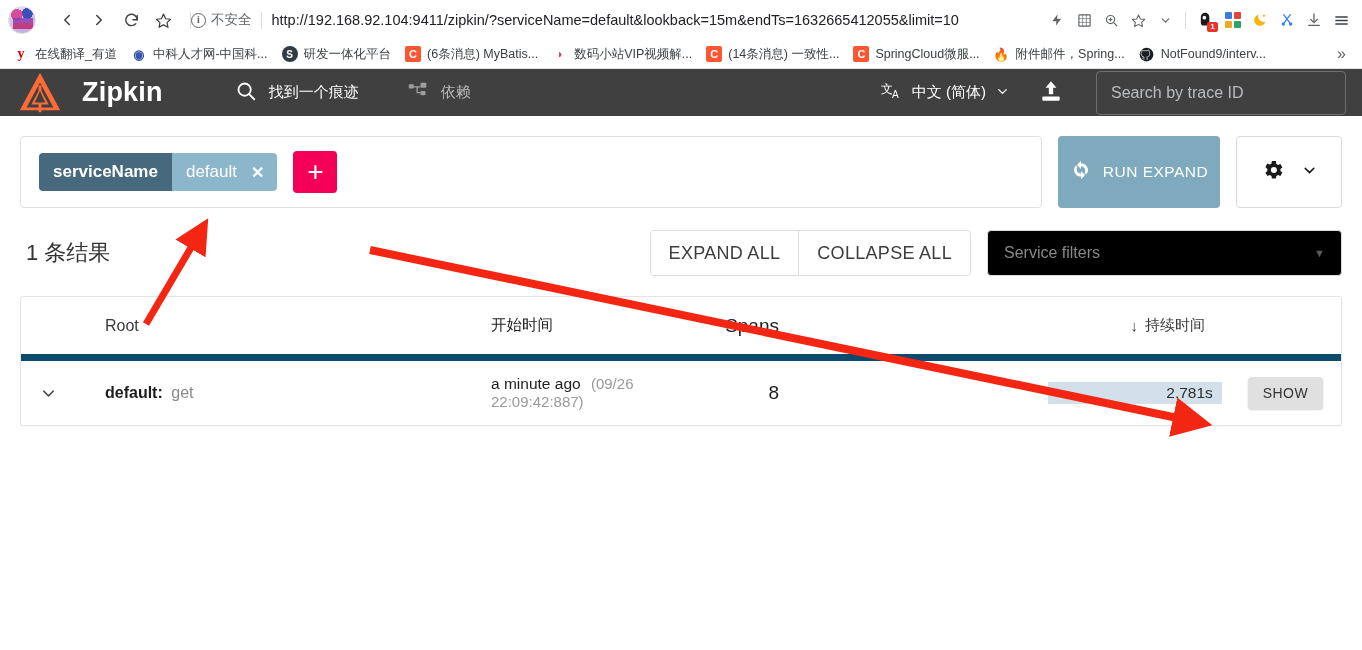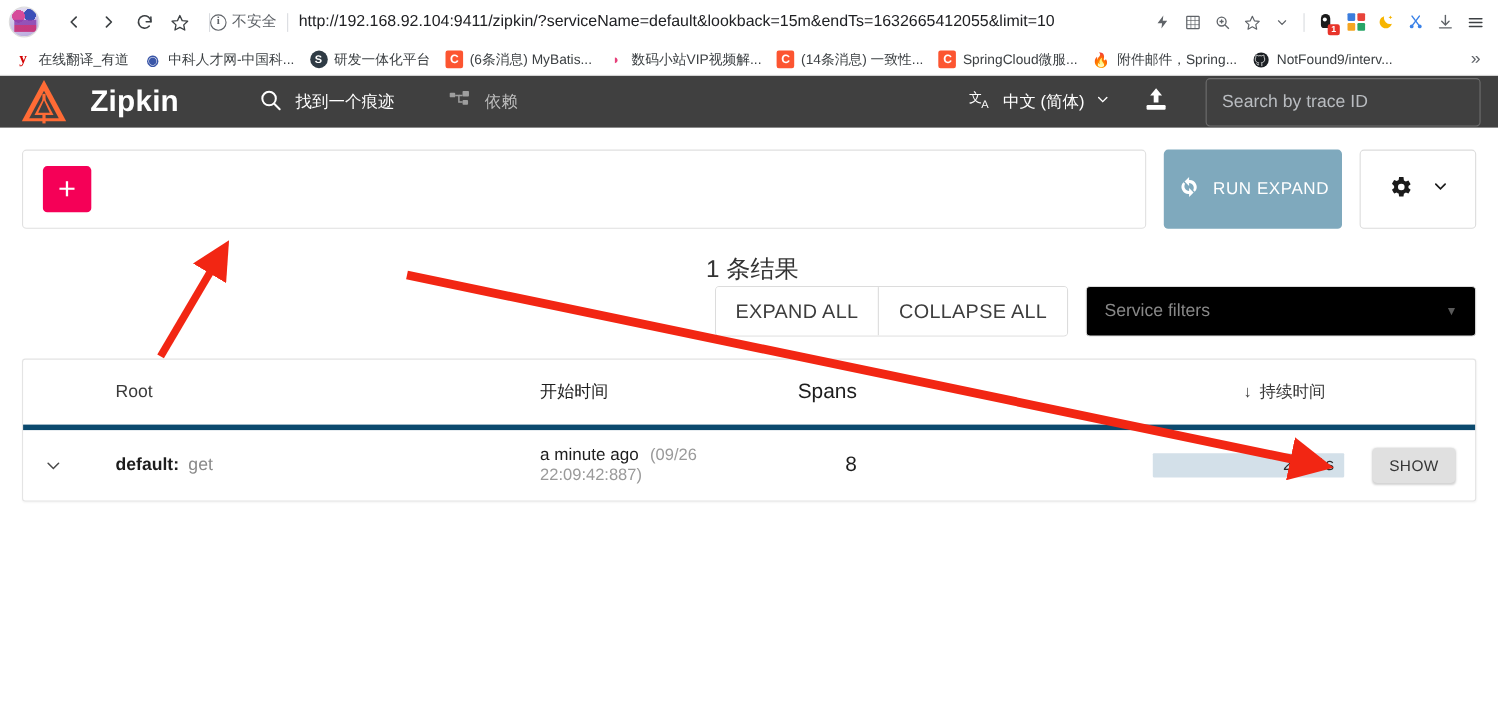--- a/index.html
+++ b/index.html
@@ -150,21 +150,21 @@
     display: flex; align-items: center; justify-content: center; gap: 11px;
     font-size: 15.5px; letter-spacing: .5px;
   }
   .gear-box {
     width: 106px; border: 1px solid #dcdcdc; border-radius: 4px; background: #fff;
     display: flex; align-items: center; justify-content: center; gap: 16px;
   }
 
   
   .results-row {
-    display: flex; align-items: center; padding: 22px 20px 20px 26px; flex-direction: column;
+    display: flex; align-items: center; padding: 22px 20px 20px 26px;
   }
   .result-count { font-size: 22px; color: #333; }
   .rt-right { margin-left: auto; display: flex; align-items: center; gap: 16px; }
   .btn-group { display: flex; border: 1px solid #dcdcdc; border-radius: 4px; overflow: hidden; }
   .bg-btn {
     padding: 0 18px; height: 44px; display: flex; align-items: center;
     font-size: 18px; color: #3d3d3d; background: #fff; letter-spacing: .3px;
   }
   .bg-btn + .bg-btn { border-left: 1px solid #dcdcdc; }
   .svc-filter {
@@ -173,21 +173,21 @@
     color: #888; font-size: 16px;
   }
   .caret-dn { margin-left: auto; color: #5a5a5a; font-size: 11px; }
 
   
   .table-card {
     margin: 0 20px; border: 1px solid #e4e4e4; border-radius: 3px;
     background: #fff; box-shadow: 0 1px 2px rgba(0,0,0,.04);
   }
   .trow { display: flex; align-items: center; height: 64px; padding: 0 18px; }
-  .thead { border-bottom: 5px solid #0c4a6e; color: #3a3a3a; font-size: 15px; }
+  .thead { border-bottom: 7px solid #0c4a6e; color: #3a3a3a; font-size: 15px; }
   .c-caret { width: 66px; flex: 0 0 auto; display: flex; align-items: center; color: #4a4a4a; font-size: 13px; }
   .c-root { width: 386px; flex: 0 0 auto; font-size: 16px; }
   .c-root .svc { color: #1d1d1d; font-weight: bold; }
   .c-root .op { color: #8a8a8a; margin-left: 4px; }
   .c-time { width: 200px; flex: 0 0 auto; font-size: 15.5px; color: #1d1d1d; }
   .c-time .ts { color: #9a9a9a; margin-left: 6px; font-size: 15px; }
   .c-spans { width: 150px; flex: 0 0 auto; text-align: right; padding-right: 62px; font-size: 19px; color: #1d1d1d; }
   .c-dur { flex: 1 1 auto; display: flex; align-items: center; justify-content: flex-end; }
   .dur-bar {
     background: #d3e0e9; height: 22px; width: 174px; border-radius: 1px;
@@ -426,20 +426,27 @@
       </span>
     </div>
     <div class="trace-search">
       <span>Search by trace ID</span>
     </div>
   </div>
 </div>
 
 <div class="query-row">
   <div class="criteria-box">
+    <div class="chip">
+      <span class="chip-key">serviceName</span>
+      <span class="chip-val">
+        <span>default</span>
+        <span class="chip-x">✕</span>
+      </span>
+    </div>
     <div class="add-btn">
       <span>+</span>
     </div>
   </div>
   <div class="run-query">
     <span>
       <svg width="22" height="22" viewBox="0 0 24 24" fill="#ffffff">
           <path d="M12 5V2L7.5 6.5 12 11V8a4.8 4.8 0 0 1 4 7.2l1.6 1.6A7 7 0 0 0 12 5z"></path>
           <path d="M12 19v3l4.5-4.5L12 13v3a4.8 4.8 0 0 1-4-7.2L6.4 7.2A7 7 0 0 0 12 19z"></path>
         </svg>

